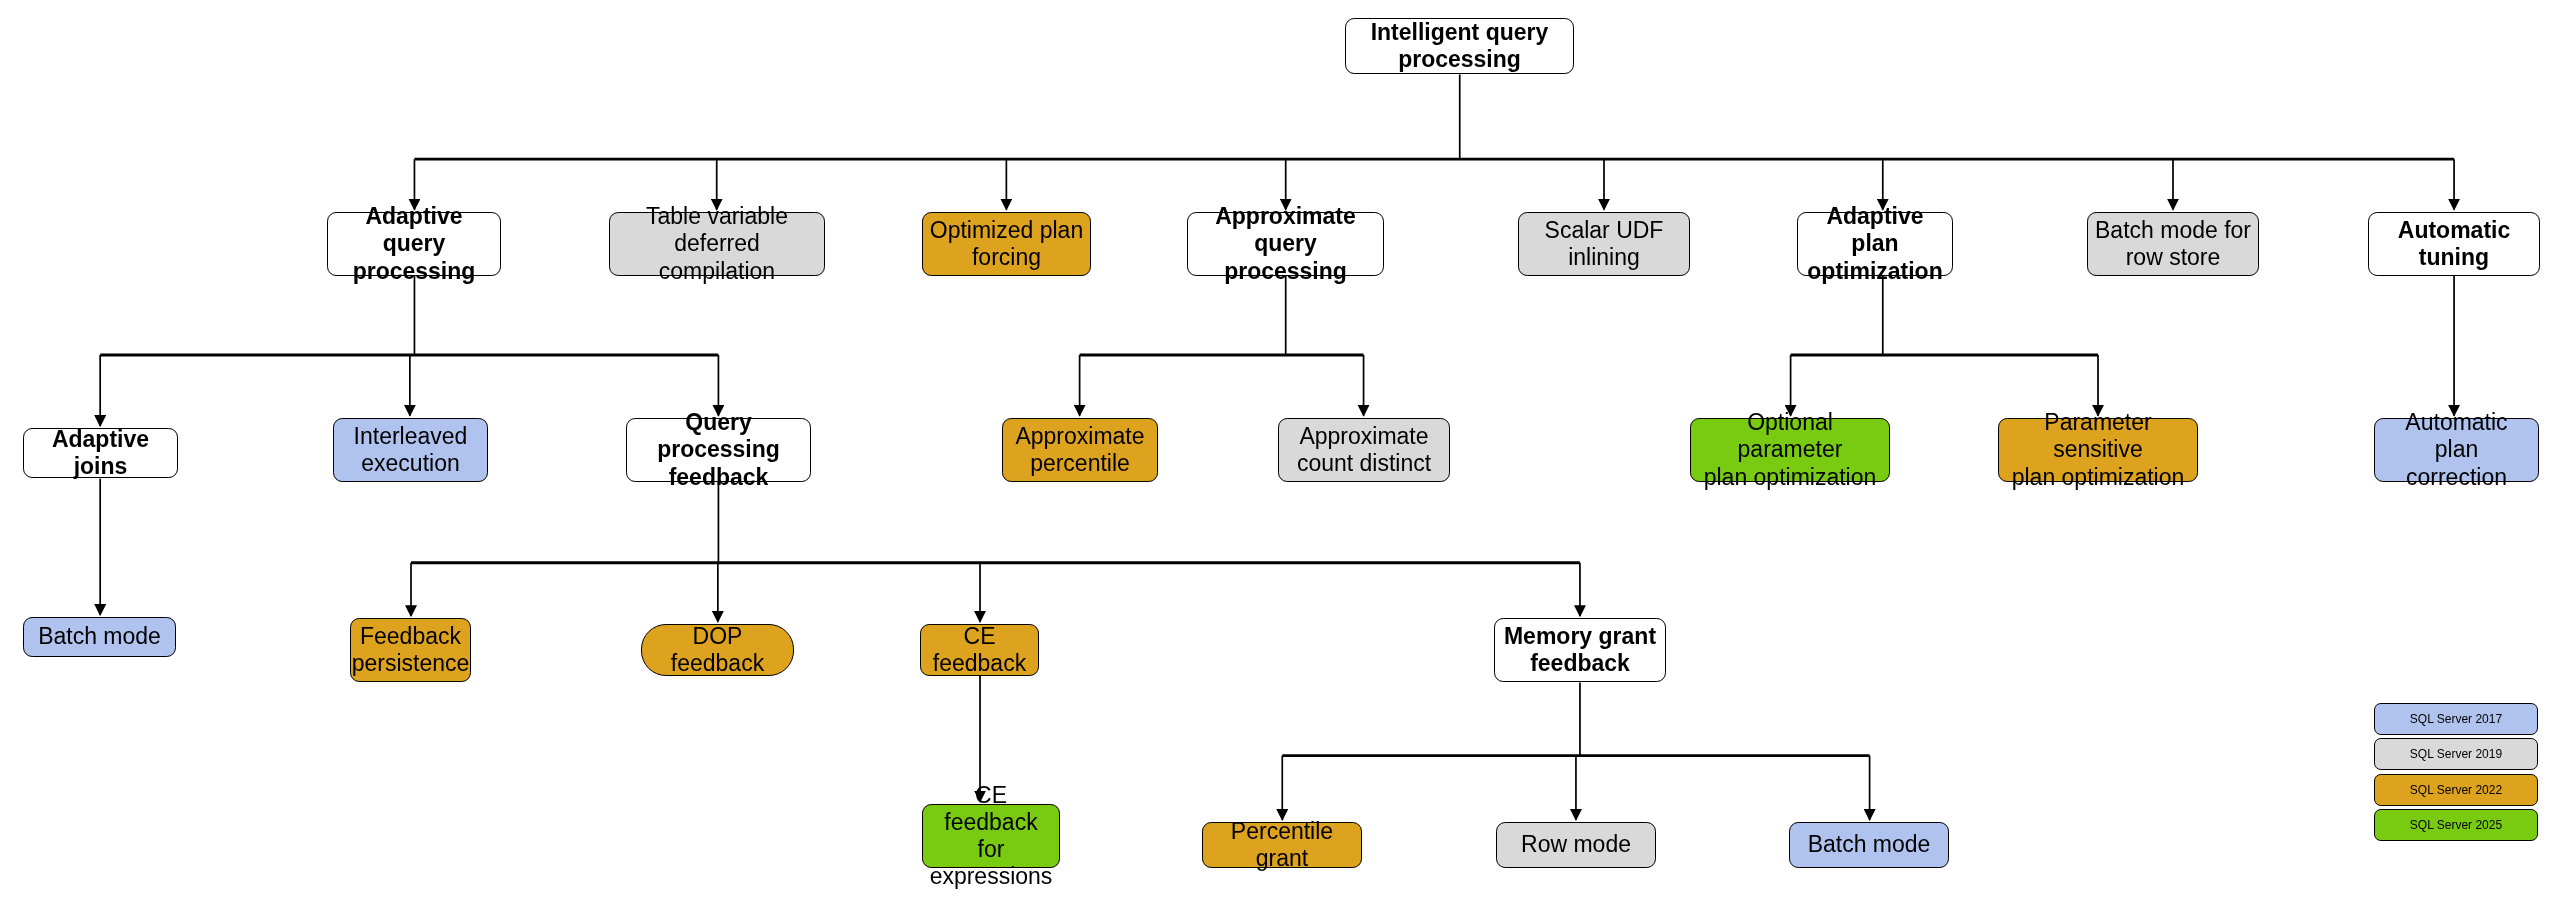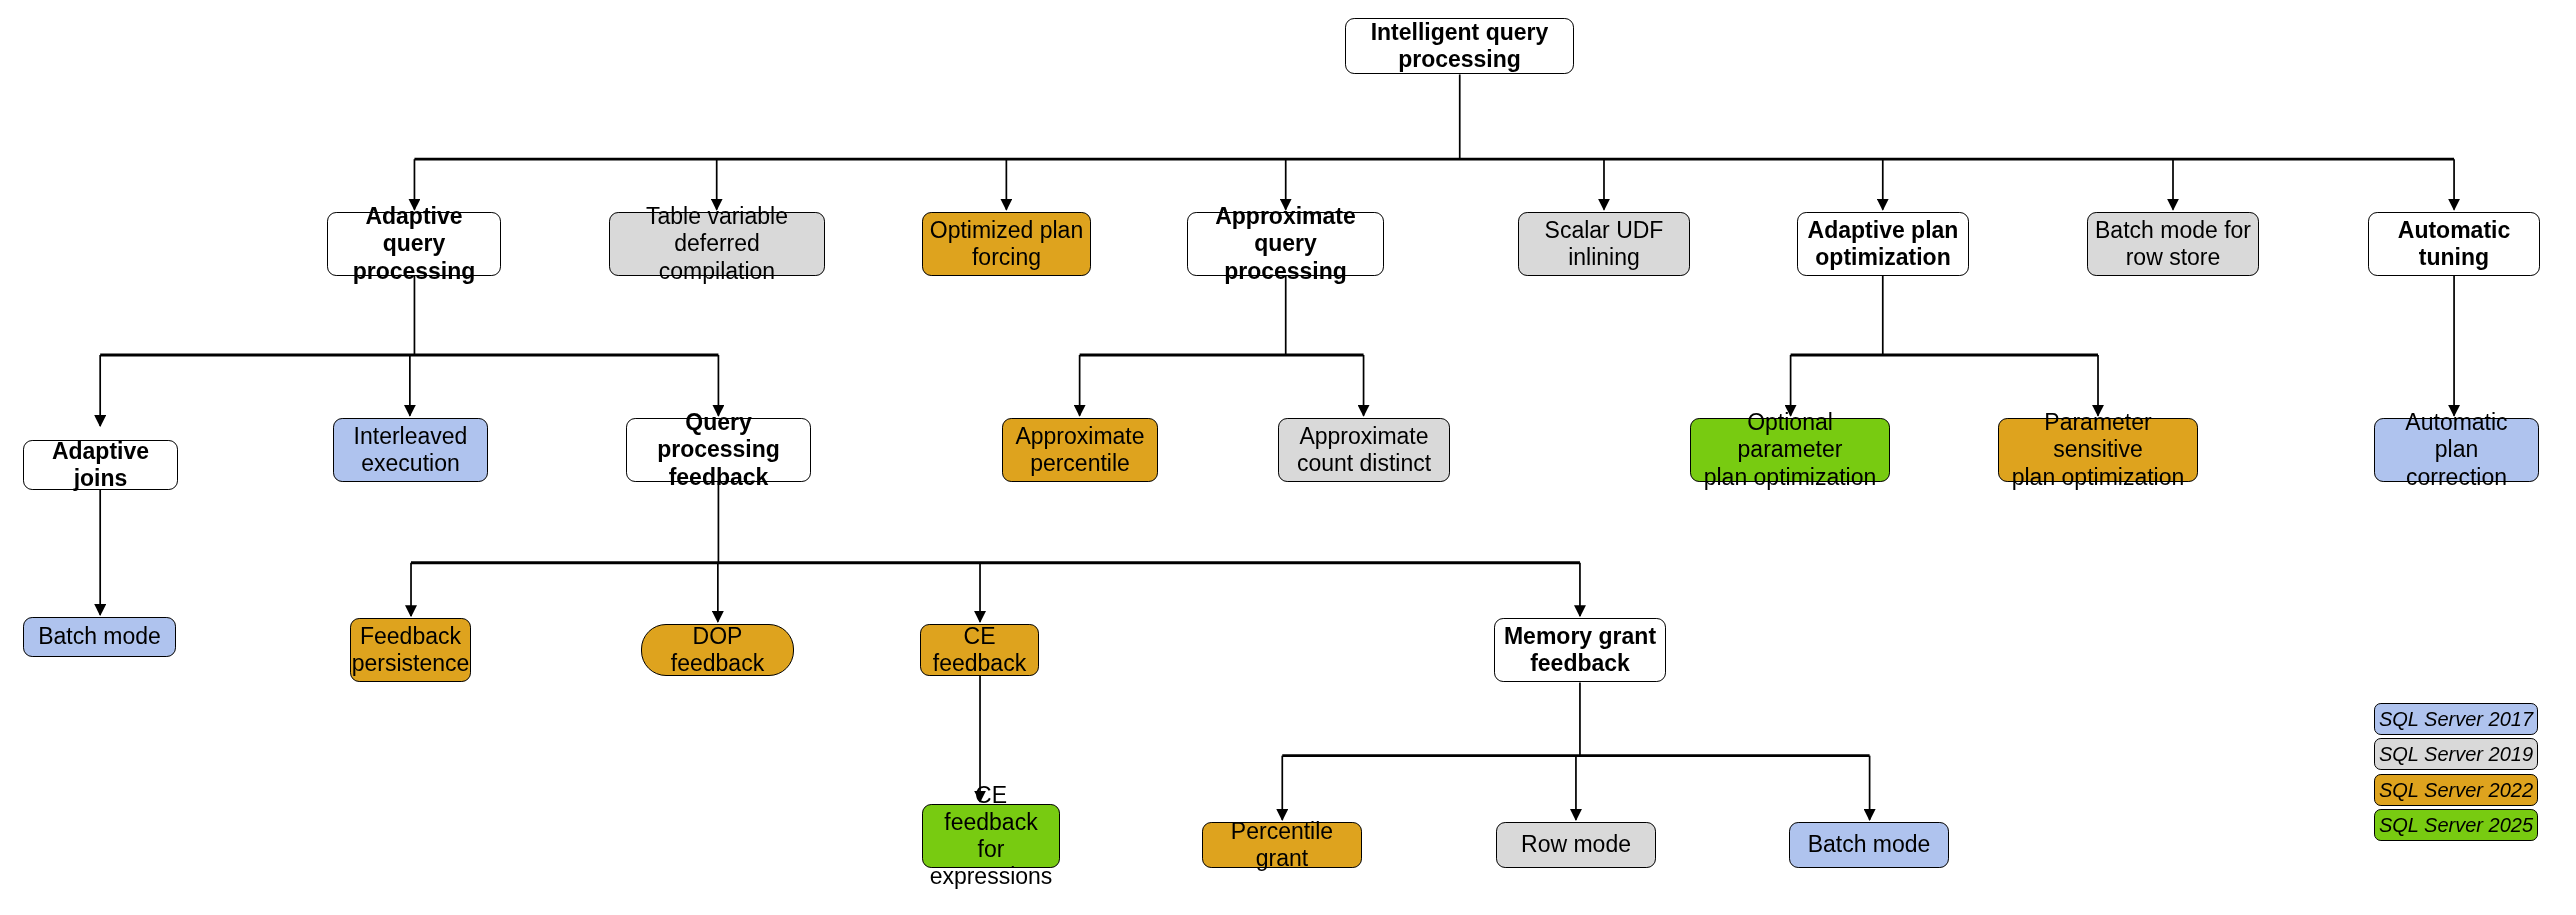--- a/index.html
+++ b/index.html
@@ -50,24 +50,23 @@
   .v-2025   { background: #78CB11; font-weight: normal; }
 
   .legend-item {
     position: absolute;
     box-sizing: border-box;
     border: 1.7px solid #000000;
     border-radius: 6.9px;
     display: flex;
     align-items: center;
     justify-content: center;
-    font-size: 20px;
+    font-size: 12px;
     color: #000000;
     z-index: 5;
-    font-style: italic;
   }
 </style>
 </head>
 <body>
 
 <div id="canvas">
   <svg id="edges" viewBox="0 0 4500 1600">
       <defs>
         <marker id="arrow" viewBox="0 0 10 10" refX="9" refY="5" markerWidth="7" markerHeight="7" orient="auto-start-reverse">
           <path d="M 0 0 L 10 5 L 0 10 z" fill="#000"></path>
@@ -129,33 +128,33 @@
 forcing</span>
       </div>
       <div class="node v-white" style="left: 1187px; top: 212px; width: 197px; height: 64px;">
         <span class="lbl">Approximate
 query processing</span>
       </div>
       <div class="node v-2019" style="left: 1518px; top: 212px; width: 172px; height: 64px;">
         <span class="lbl">Scalar UDF
 inlining</span>
       </div>
-      <div class="node v-white" style="left: 1797px; top: 212px; width: 172px; height: 64px;">
+      <div class="node v-white" style="left: 1797px; top: 212px; width: 156px; height: 64px;">
         <span class="lbl">Adaptive plan
 optimization</span>
       </div>
       <div class="node v-2019" style="left: 2087px; top: 212px; width: 172px; height: 64px;">
         <span class="lbl">Batch mode for
 row store</span>
       </div>
       <div class="node v-white" style="left: 2368px; top: 212px; width: 172px; height: 64px;">
         <span class="lbl">Automatic
 tuning</span>
       </div>
-      <div class="node v-white" style="left: 23px; top: 440px; width: 155px; height: 50px;">
+      <div class="node v-white" style="left: 23px; top: 428px; width: 155px; height: 50px;">
         <span class="lbl">Adaptive joins</span>
       </div>
       <div class="node v-2017" style="left: 333px; top: 418px; width: 155px; height: 64px;">
         <span class="lbl">Interleaved
 execution</span>
       </div>
       <div class="node v-white" style="left: 626px; top: 418px; width: 185px; height: 64px;">
         <span class="lbl">Query processing
 feedback</span>
       </div>

